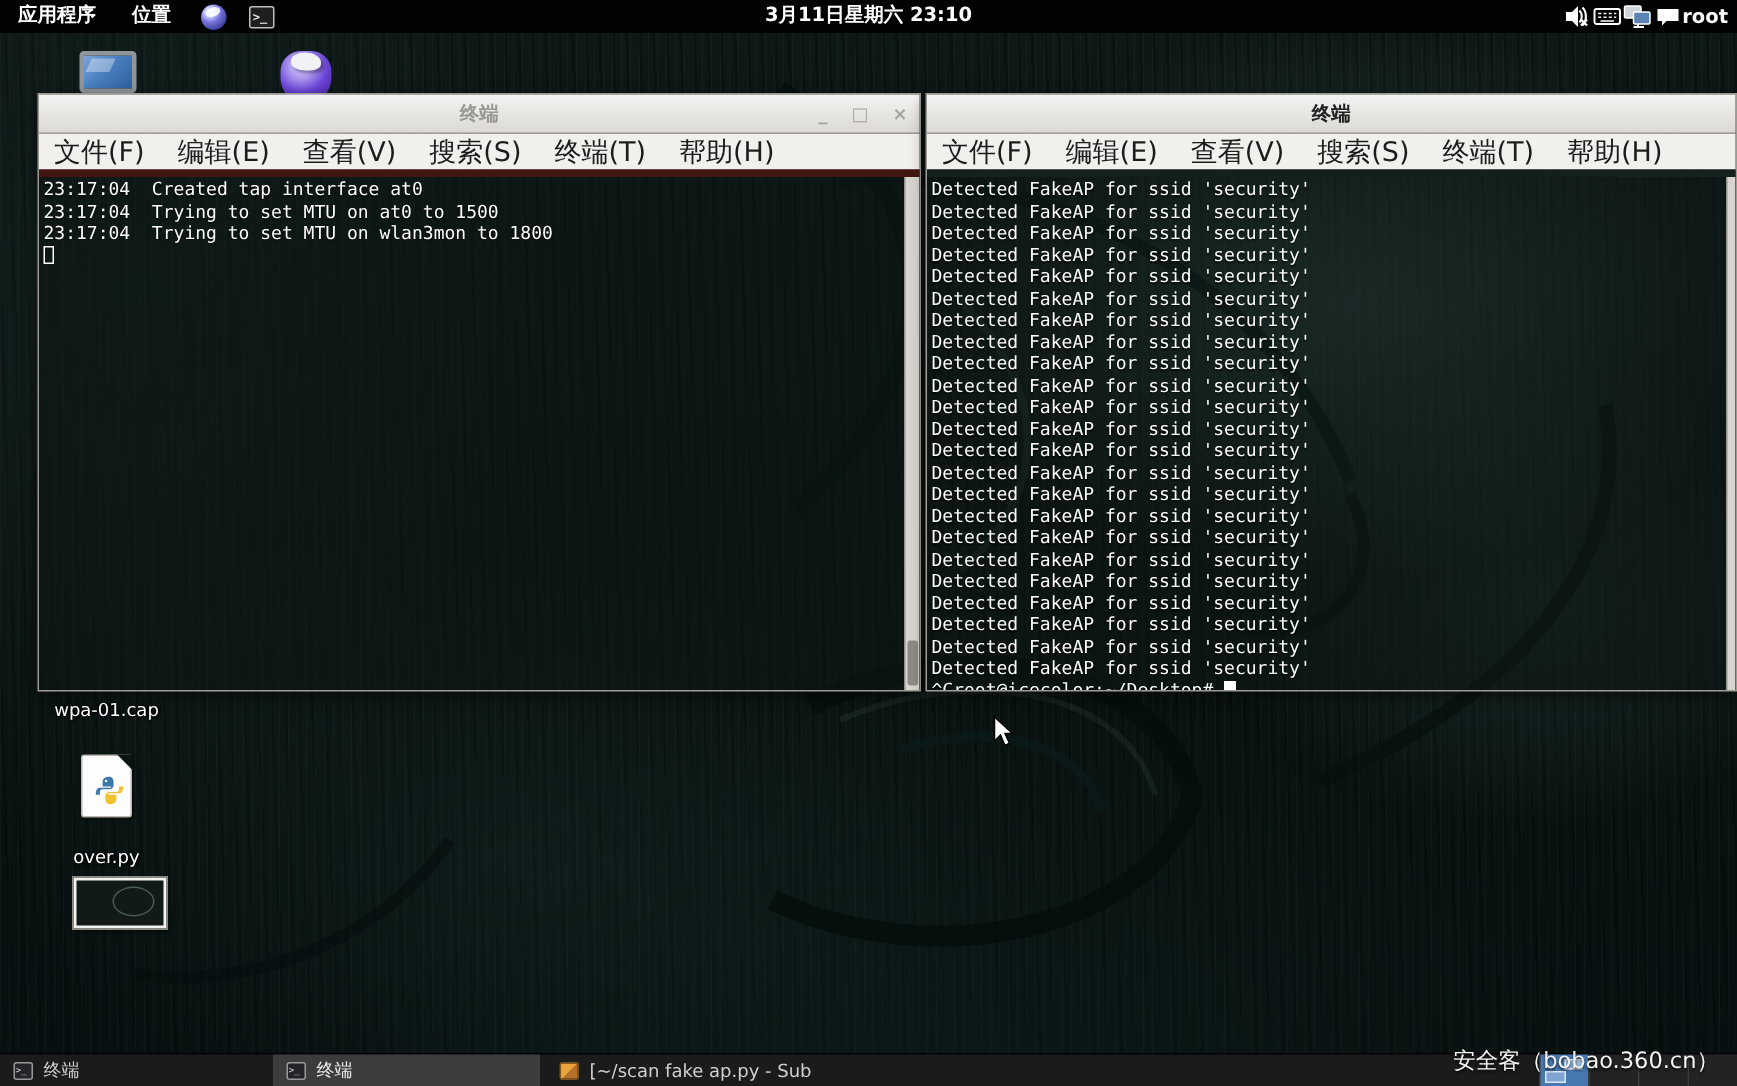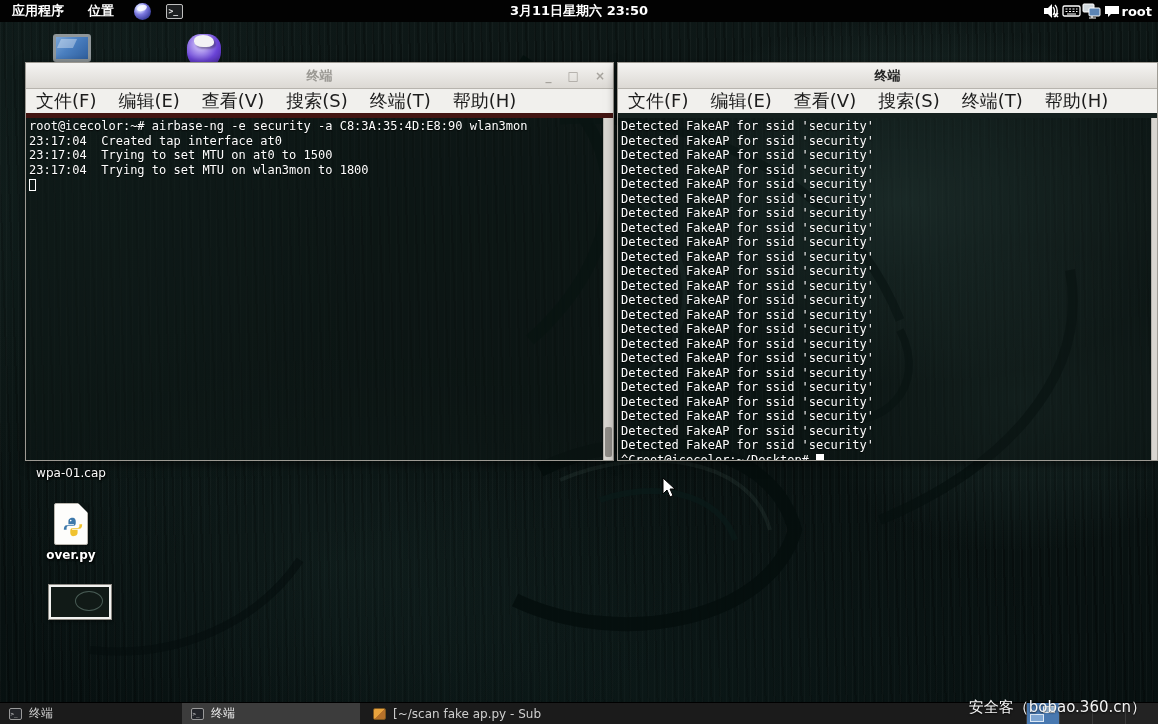--- a/index.html
+++ b/index.html
@@ -149,21 +149,21 @@
 
 <div class="top-panel">
   <div class="tp-menu">应用程序</div>
   <div class="tp-menu">位置</div>
   <div class="tp-launcher">
     <span class="globe-icon"></span>
   </div>
   <div class="tp-launcher">
     <span class="mini-term-icon">&gt;_</span>
   </div>
-  <div class="tp-clock">3月11日星期六 23:50</div>
+  <div class="tp-clock">3月11日星期六 23:10</div>
   <div class="tp-right">
     <span class="tp-status">
       <svg width="18" height="16" viewBox="0 0 18 16">
           <polygon points="1,5 5,5 9,1 9,15 5,11 1,11" fill="#fff"></polygon>
           <path d="M10,4 C12,6 12,10 10,12" stroke="#fff" stroke-width="1.4" fill="none"></path>
           <path d="M12,2 C15,5 15,11 12,14" stroke="#fff" stroke-width="1.4" fill="none"></path>
           <path d="M11,10 l4,4 M15,10 l-4,4" stroke="#fff" stroke-width="1.6"></path>
         </svg>
     </span>
     <span class="tp-status">
@@ -200,21 +200,21 @@
 </div>
 
 <div class="desk-item" style="left:36px; top:503px; width:70px;">
   <div class="pyfile-icon">
     <svg class="py-logo" viewBox="0 0 24 24">
       <path d="M12,2 c-4,0 -5,2 -5,4 v3 h6 v1 h-8 c-2,0 -3,2 -3,5 h3 v-2 c0,-1.5 1,-2 2,-2 h5 c2,0 3,-1.5 3,-3 V6 c0,-2 -1,-4 -3,-4 z" fill="#3c78aa"></path>
       <path d="M12,22 c4,0 5,-2 5,-4 v-3 h-6 v-1 h8 c2,0 3,-2 3,-5 h-3 v2 c0,1.5 -1,2 -2,2 h-5 c-2,0 -3,1.5 -3,3 v2 c0,2 1,4 3,4 z" fill="#f0c22e"></path>
       <circle cx="9.5" cy="5" r="0.9" fill="#fff"></circle>
     </svg>
   </div>
-  <div class="desk-label" style="margin-top:3px;font-weight:bold;">over.py</div>
+  <div class="desk-label" style="margin-top:19px;">over.py</div>
 </div>
 
 <div class="desk-item" style="left:40px; top:585px; width:80px;">
   <div class="shot-icon"></div>
 </div>
 
 <div class="window win-left">
   <div class="titlebar">
     <div class="title title-inactive">终端</div>
     <div class="win-buttons">
@@ -227,21 +227,20 @@
       <span class="menu-item">文件(F)</span>
       <span class="menu-item">编辑(E)</span>
       <span class="menu-item">查看(V)</span>
       <span class="menu-item">搜索(S)</span>
       <span class="menu-item">终端(T)</span>
       <span class="menu-item">帮助(H)</span>
     </div>
   <div class="strip-left"></div>
   <div class="term-content">
     <div>
-        <div class="term-line">root@icecolor:~# airbase-ng -e security -a C8:3A:35:4D:E8:90 wlan3mon</div>
         <div class="term-line">23:17:04  Created tap interface at0</div>
         <div class="term-line">23:17:04  Trying to set MTU on at0 to 1500</div>
         <div class="term-line">23:17:04  Trying to set MTU on wlan3mon to 1800</div>
       </div>
     <div class="term-line"><span class="cursor-hollow"></span></div>
     <div class="scrollbar">
       <div class="scroll-thumb"></div>
     </div>
   </div>
 </div>

